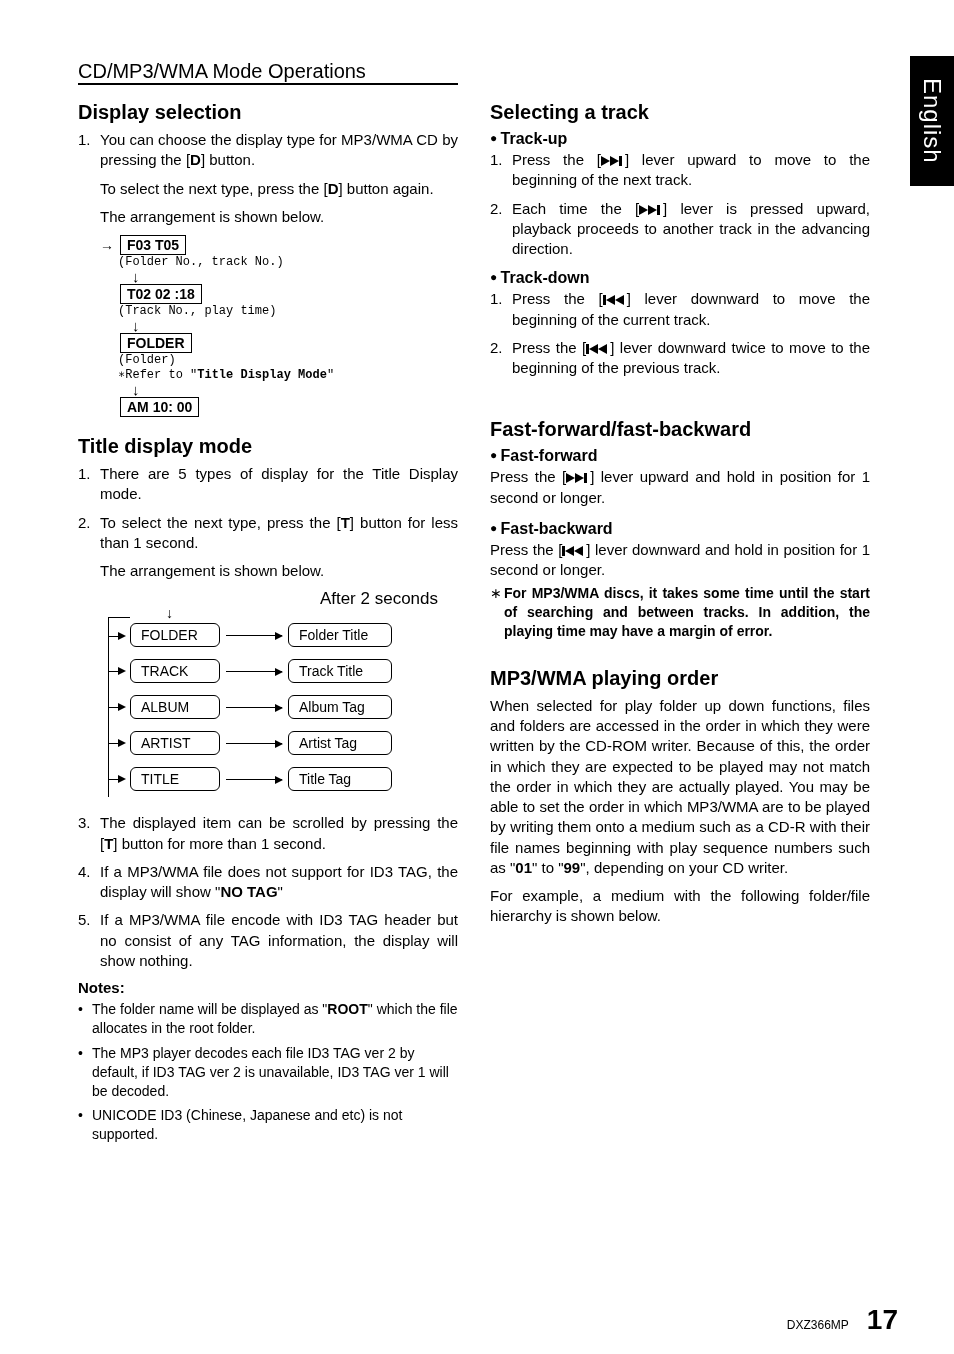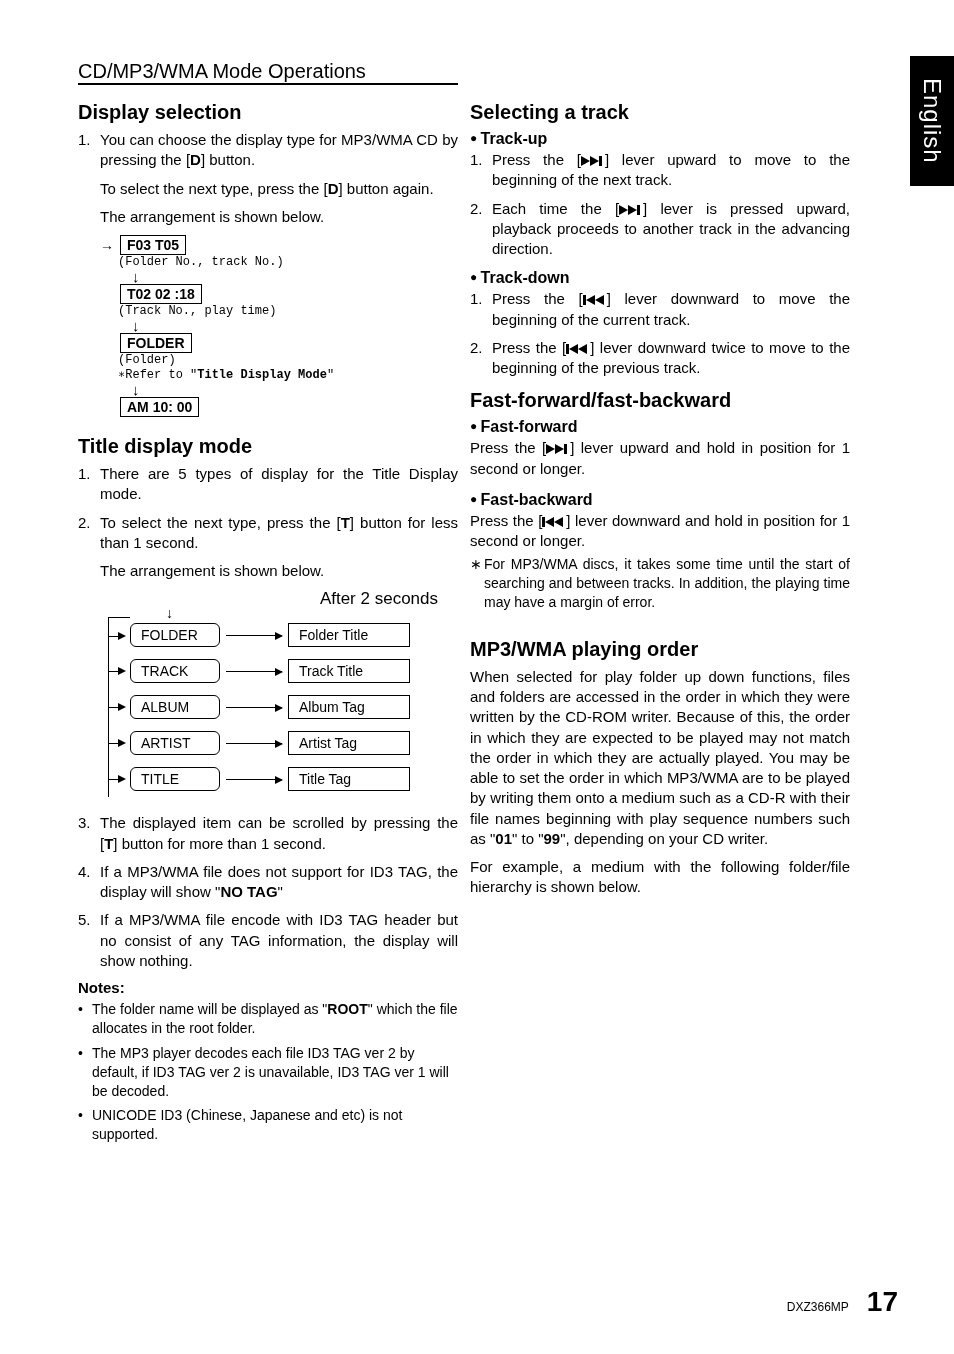--- a/index.html
+++ b/index.html
@@ -1,53 +1,53 @@
 <!DOCTYPE html>
 <html><head>
 <meta charset="utf-8">
 <style>
   * { margin: 0; padding: 0; box-sizing: border-box; }
   html, body { width: 954px; height: 1354px; font-family: Arial, Helvetica, sans-serif; color: #000; background: #fff; position: relative; }
   .page { padding: 60px 52px 40px 78px; position: relative; height: 100%; }
   .section-header { font-size: 20px; font-weight: normal; border-bottom: 2px solid #000; margin-bottom: 14px; width: 380px; }
-  .columns { display: flex; gap: 12px; }
+  .columns { display: flex; gap: 32px; }
   .col { width: 380px; }
   h2.subhead { font-size: 20px; font-weight: bold; margin-top: 2px; margin-bottom: 6px; }
   p, li { font-size: 15px; line-height: 1.35; }
   ol { list-style: none; padding-left: 0; }
   ol > li { display: flex; margin-bottom: 8px; }
   ol > li > .num { width: 22px; flex-shrink: 0; }
   ol > li > .txt { flex: 1; text-align: justify; }
   .indent-para { margin-left: 22px; margin-bottom: 8px; text-align: justify; }
   .bullet-head { font-size: 16px; font-weight: bold; margin-top: 6px; margin-bottom: 2px; }
   .bullet-head::before { content: "● "; font-size: 12px; vertical-align: 2px; }
   .notes-head { font-size: 15px; font-weight: bold; margin-top: 2px; margin-bottom: 4px; }
   ul.notes { list-style: none; padding-left: 0; }
   ul.notes > li { display: flex; font-size: 14px; line-height: 1.35; margin-bottom: 6px; }
   ul.notes > li::before { content: "• "; width: 14px; flex-shrink: 0; }
   .ast-note { display: flex; font-size: 14px; line-height: 1.35; margin-top: 4px; }
   .ast-note .ast { width: 14px; flex-shrink: 0; }
-  .ast-note .txt { flex: 1; text-align: justify; }
+  .ast-note .txt { flex: 1; text-align: justify; font-weight: bold; }
   .just { text-align: justify; }
   .side-tab { position: absolute; right: 0; top: 56px; width: 44px; height: 130px; background: #000; color: #fff; display: flex; align-items: center; justify-content: center; }
   .side-tab span { writing-mode: vertical-rl; font-size: 24px; letter-spacing: 1px; transform: rotate(0deg); font-family: Arial; }
-  .footer { position: absolute; bottom: 36px; right: 56px; font-size: 12px; display: flex; align-items: baseline; gap: 18px; }
+  .footer { position: absolute; bottom: 18px; right: 56px; font-size: 12px; display: flex; align-items: baseline; gap: 18px; }
   .footer .pn { font-size: 28px; font-weight: bold; }
   
   .diagram1 { margin: 6px 0 18px 22px; font-size: 14px; }
   .diagram1 .boxed { border: 1.5px solid #000; padding: 1px 6px; display: inline-block; font-weight: bold; font-family: Arial; }
   .diagram1 .row { display: flex; align-items: center; gap: 4px; margin-bottom: 0; }
   .diagram1 .caption { font-size: 12px; margin-left: 18px; font-family: Liberation Mono, monospace; }
   .diagram1 .arrow-down { margin-left: 32px; font-size: 15px; line-height: 1; }
   .diagram1 .loop-left { width: 16px; }
   
   .diagram2 { margin: 8px 0 16px 30px; position: relative; width: 330px; font-size: 14px; }
   .diagram2 .drow { display: flex; align-items: center; height: 36px; }
   .diagram2 .lbox { border: 1px solid #000; border-radius: 6px; padding: 3px 10px; width: 90px; text-align: left; }
-  .diagram2 .rbox { border: 1px solid #000; border-radius: 0; padding: 3px 10px; width: 122px; text-align: left; }
+  .diagram2 .rbox { border: 1px solid #000; border-radius: 6px; padding: 3px 10px; width: 104px; text-align: left; }
   .diagram2 .harrow { flex: 0 0 56px; text-align: center; border-top: 1px solid #000; position: relative; margin: 0 6px; height: 0; }
   .diagram2 .harrow::after { content: ""; position: absolute; right: -1px; top: -4px; border-left: 8px solid #000; border-top: 4px solid transparent; border-bottom: 4px solid transparent; }
   .diagram2 .vstub { width: 22px; border-left: 1px solid #000; height: 36px; position: relative; }
   .diagram2 .vstub.first { border-top: 1px solid #000; }
   .diagram2 .vstub::after { content: ""; position: absolute; left: 0; top: 18px; width: 10px; border-top: 1px solid #000; }
   .diagram2 .vstub .tri { position: absolute; left: 9px; top: 14px; border-left: 8px solid #000; border-top: 4px solid transparent; border-bottom: 4px solid transparent; }
   .diagram2-caption { font-size: 17px; text-align: right; width: 330px; margin-left: 30px; margin-bottom: 4px; padding-left: 140px; }
   .diagram2 .toparrow { position: absolute; left: 58px; top: -12px; font-size: 14px; }
   svg.nexticon, svg.previcon { width: 24px; height: 10px; vertical-align: -1px; }
 </style>
@@ -225,21 +225,21 @@
         <li>
             <span class="num">2.</span>
             <span class="txt"><span>Press the [</span><svg class="previcon" viewBox="0 0 24 10">
                 <rect x="0" y="0" width="3" height="10" fill="#000"></rect>
                 <polygon points="12,0 3,5 12,10" fill="#000"></polygon>
                 <polygon points="21,0 12,5 21,10" fill="#000"></polygon>
               </svg><span>] lever downward twice to move to the beginning of the previous track.</span></span>
           </li>
       </ol>
 
-      <h2 class="subhead" style="margin-top:11px">Fast-forward/fast-backward</h2>
+      <h2 class="subhead" style="margin-top:40px">Fast-forward/fast-backward</h2>
       <div class="bullet-head">Fast-forward</div>
       <p class="just"><span>Press the [</span><svg class="nexticon" viewBox="0 0 24 10">
             <polygon points="0,0 9,5 0,10" fill="#000"></polygon>
             <polygon points="9,0 18,5 9,10" fill="#000"></polygon>
             <rect x="18" y="0" width="3" height="10" fill="#000"></rect>
           </svg><span>] lever upward and hold in position for 1 second or longer.</span></p>
 
       <div class="bullet-head" style="margin-top:12px">Fast-backward</div>
       <p class="just"><span>Press the [</span><svg class="previcon" viewBox="0 0 24 10">
             <rect x="0" y="0" width="3" height="10" fill="#000"></rect>

